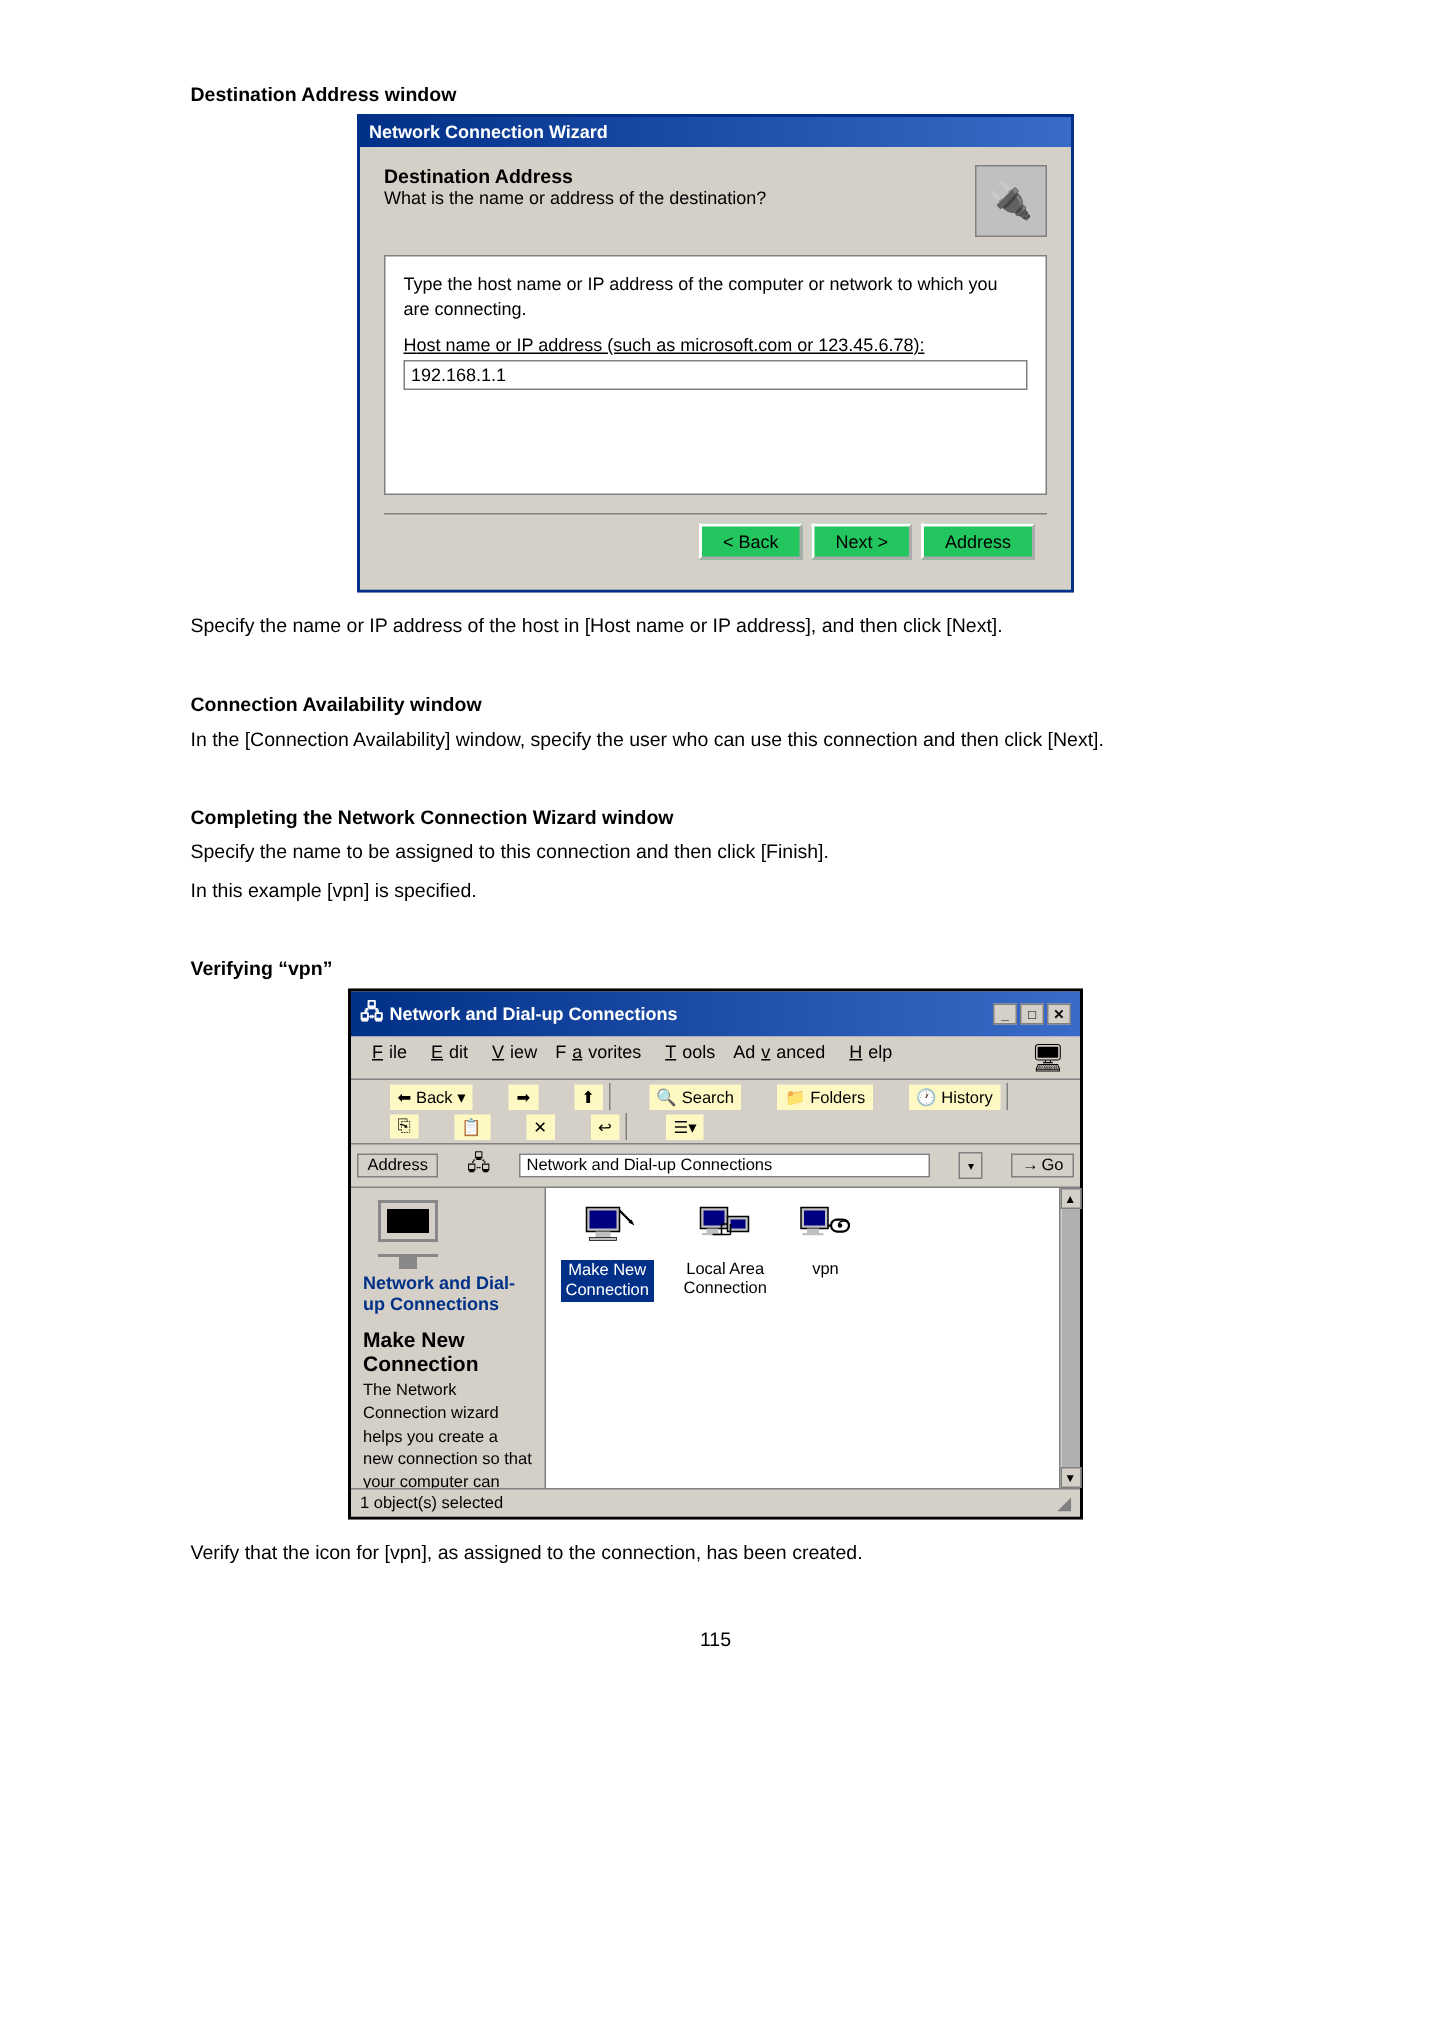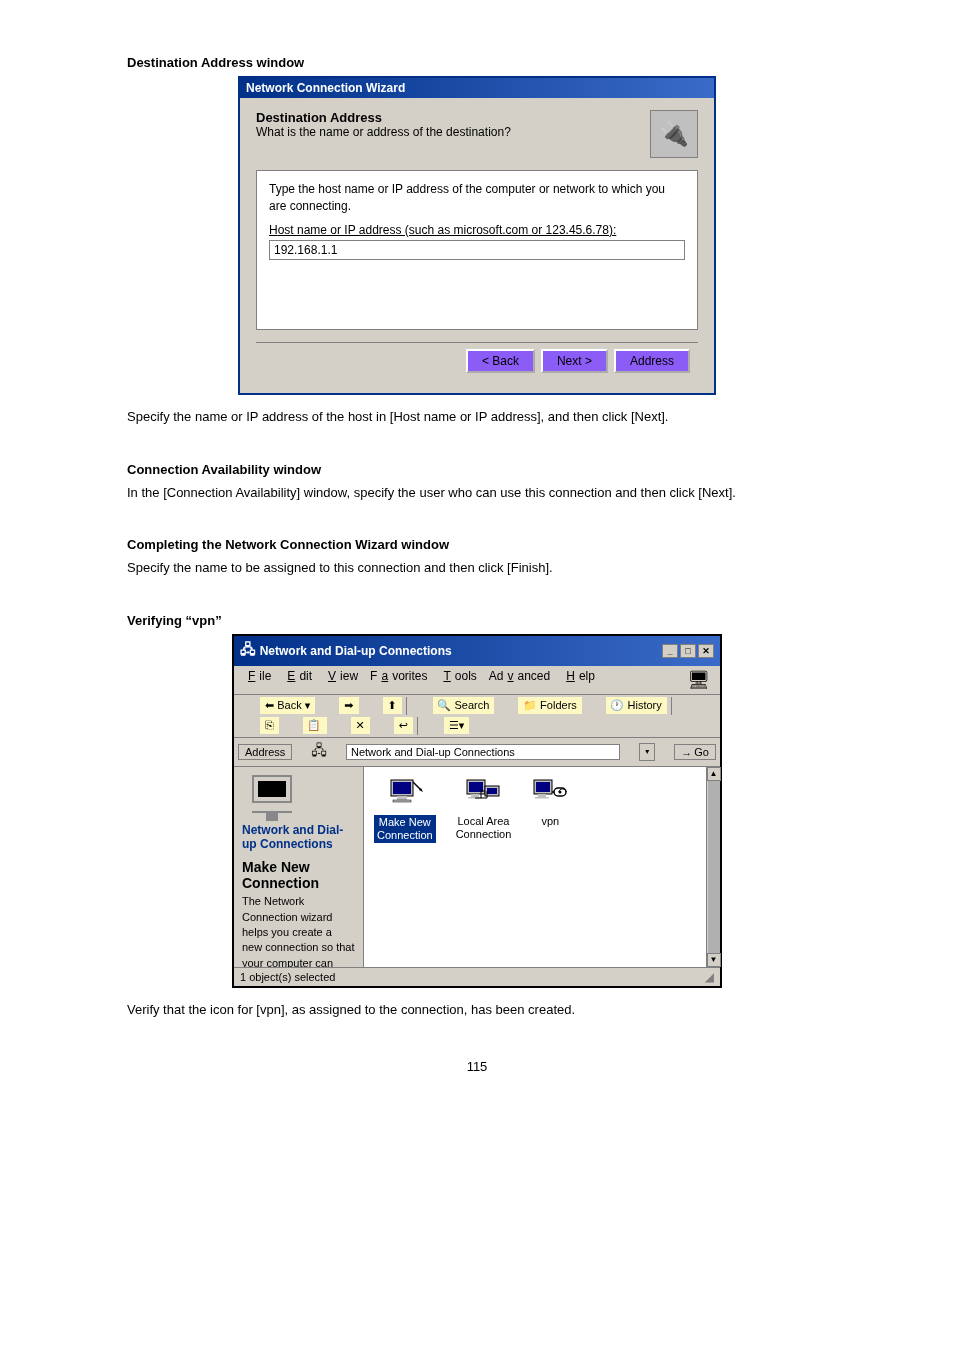--- a/index.html
+++ b/index.html
@@ -101,21 +101,21 @@
       font-family: Arial, sans-serif;
     }
     .dialog-buttons {
       display: flex;
       justify-content: flex-end;
       gap: 6px;
       padding: 6px 8px 8px;
       border-top: 1px solid #808080;
     }
     .win-button {
-      background: #8b5cf6;
+      background: #22c55e;
       border: 2px outset #ffffff;
       padding: 3px 14px;
       font-size: 12px;
       cursor: pointer;
       min-width: 60px;
     }
 
     
     .explorer-box {
       border: 2px solid #000;
@@ -417,20 +417,21 @@
   </div>
 
   <div class="section-block">
     <div class="section-title">Connection Availability window</div>
     <p class="body-text">In the [Connection Availability] window, specify the user who can use this connection and then click [Next].</p>
   </div>
 
   <div class="section-block">
     <div class="section-title">Completing the Network Connection Wizard window</div>
     <p class="body-text">Specify the name to be assigned to this connection and then click [Finish].</p>
+    <p class="body-text">In this example [vpn] is specified.</p>
   </div>
 
   <div class="section-block">
     <div class="section-title">Verifying “vpn”</div>
 
     <div class="explorer-box">
 
       <div class="explorer-titlebar">
         <div class="explorer-titlebar-left">
           <span class="explorer-titlebar-icon">🖧</span>

